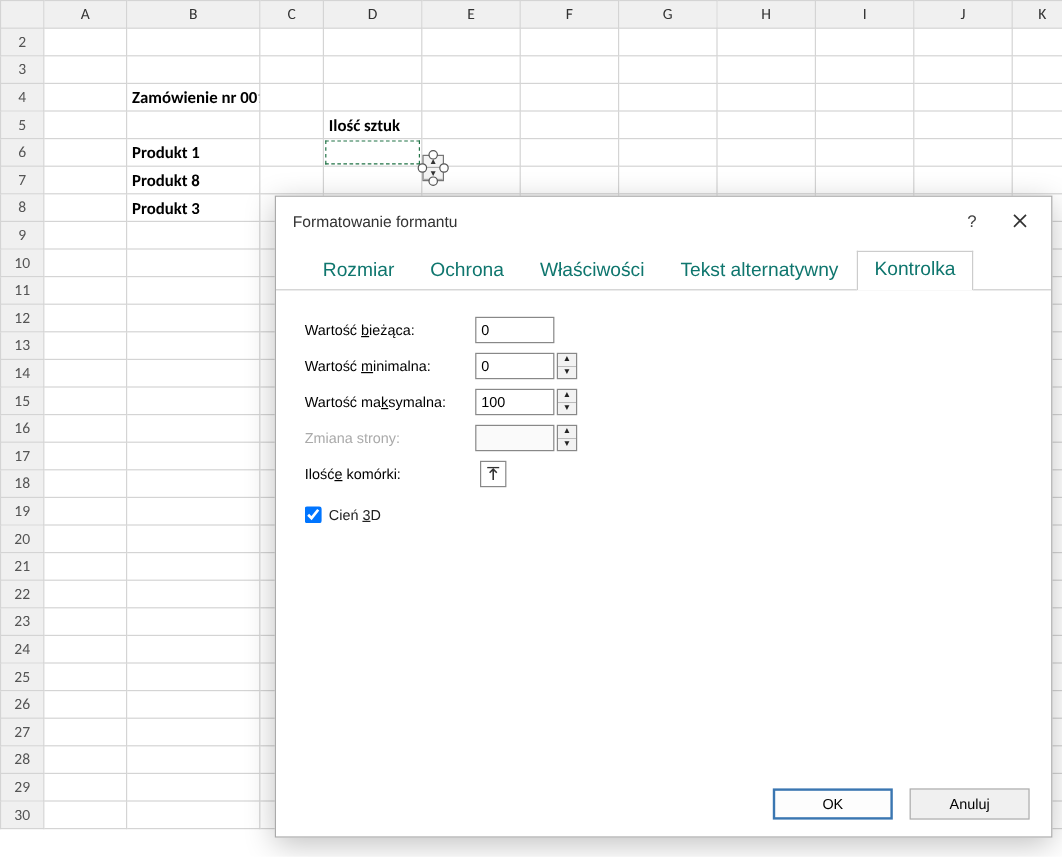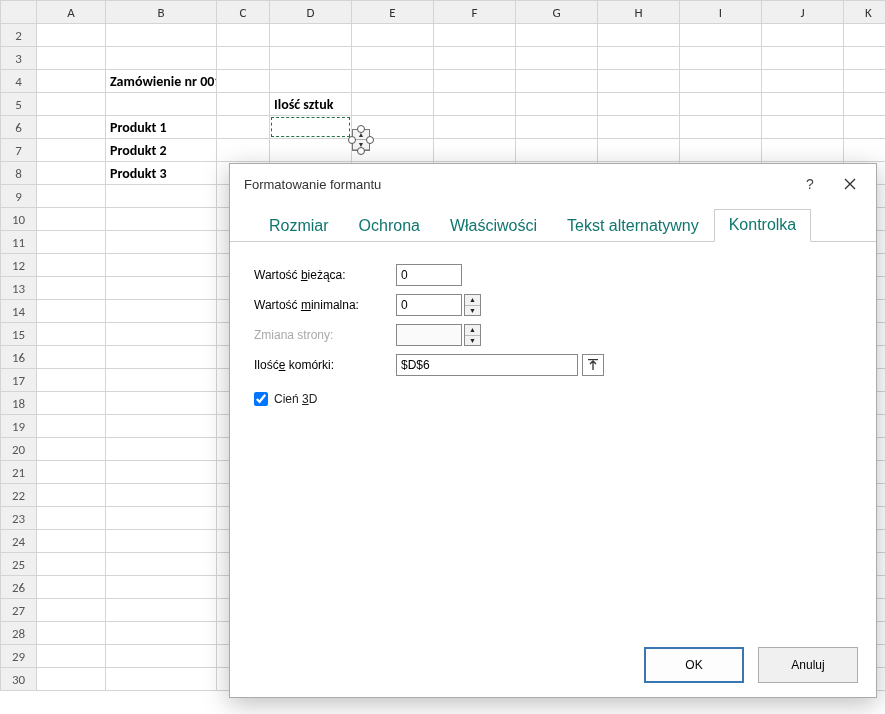--- a/index.html
+++ b/index.html
@@ -47,21 +47,21 @@
 .row .txt-narrow { width: 66px; }
 .row .txt-wide { width: 182px; }
 .spinpair { display: inline-flex; flex-direction: column; border: 1px solid #888; width: 17px; height: 22px; margin-left: 2px; }
 .spinpair .sp { flex: 1; display: flex; align-items: center; justify-content: center; font-size: 7px; background: #f2f2f2; border-bottom: 1px solid #bbb; }
 .spinpair .sp:last-child { border-bottom: none; }
 .refpick { display: inline-flex; align-items: center; justify-content: center; width: 22px; height: 22px; border: 1px solid #888; margin-left: 4px; background: #fff; }
 .refpick svg { width: 12px; height: 12px; }
 .chkrow { display: flex; align-items: center; gap: 6px; padding-top: 12px; }
 .chkrow input { width: 14px; height: 14px; }
 .btnrow { position: absolute; bottom: 14px; right: 18px; display: flex; gap: 14px; }
-.btnrow button { width: 100px; height: 36px; border: 1px solid #adadad; background: #f0f0f0; font-size: 12px; font-family: inherit; cursor: default; }
+.btnrow button { width: 100px; height: 26px; border: 1px solid #adadad; background: #f0f0f0; font-size: 12px; font-family: inherit; cursor: default; }
 .btnrow button.primary { border: 2px solid #3a76b1; background: #fdfdfd; }
 .underline-key { text-decoration: underline; }
 </style>
 </head>
 <body>
 
 <div class="sheet">
 <table class="grid">
 <colgroup>
   <col class="rowhdr">
@@ -158,21 +158,21 @@
           <td></td>
           <td></td>
           <td></td>
           <td></td>
           <td></td>
           <td></td>
         </tr>
 <tr>
           <th class="rowhdr">7</th>
           <td></td>
-          <td class="bold">Produkt 2</td>
+          <td class="bold">Produkt 8</td>
           <td></td>
           <td></td>
           <td></td>
           <td></td>
           <td></td>
           <td></td>
           <td></td>
           <td></td>
           <td></td>
         </tr>
@@ -537,31 +537,38 @@
       <input type="text" class="txt-narrow" value="0" style="">
     </div>
     <div class="row">
       <span class="lbl"><span>Wartość </span><span class="underline-key">m</span><span>inimalna:</span></span>
       <input type="text" class="txt-narrow" value="0" style="">
       <span class="spinpair">
           <span class="sp">▲</span>
           <span class="sp">▼</span>
         </span>
     </div>
+    <div class="row">
+      <span class="lbl"><span>Wartość ma</span><span class="underline-key">k</span><span>symalna:</span></span>
+      <input type="text" class="txt-narrow" value="100" style="">
+      <span class="spinpair">
+          <span class="sp">▲</span>
+          <span class="sp">▼</span>
+        </span>
+    </div>
     <div class="row disabled">
       <span class="lbl">Zmiana strony:</span>
       <input type="text" class="txt-narrow" disabled="" value="" style="">
       <span class="spinpair">
           <span class="sp">▲</span>
           <span class="sp">▼</span>
         </span>
     </div>
     <div class="row">
       <span class="lbl"><span>Ilość</span><span class="underline-key">e</span><span> komórki:</span></span>
-      <input type="text" class="txt-wide" value="$D$6" style="">
       <span class="refpick">
         <svg viewBox="0 0 12 12">
             <path d="M6 11 L6 2 M3 5 L6 2 L9 5" stroke="#333" stroke-width="1.3" fill="none"></path>
             <rect x="1" y="0" width="10" height="1.2" fill="#333"></rect>
           </svg>
       </span>
     </div>
     <div class="chkrow">
       <input type="checkbox" checked="" style="">
       <span><span>Cień </span><span class="underline-key">3</span><span>D</span></span>

